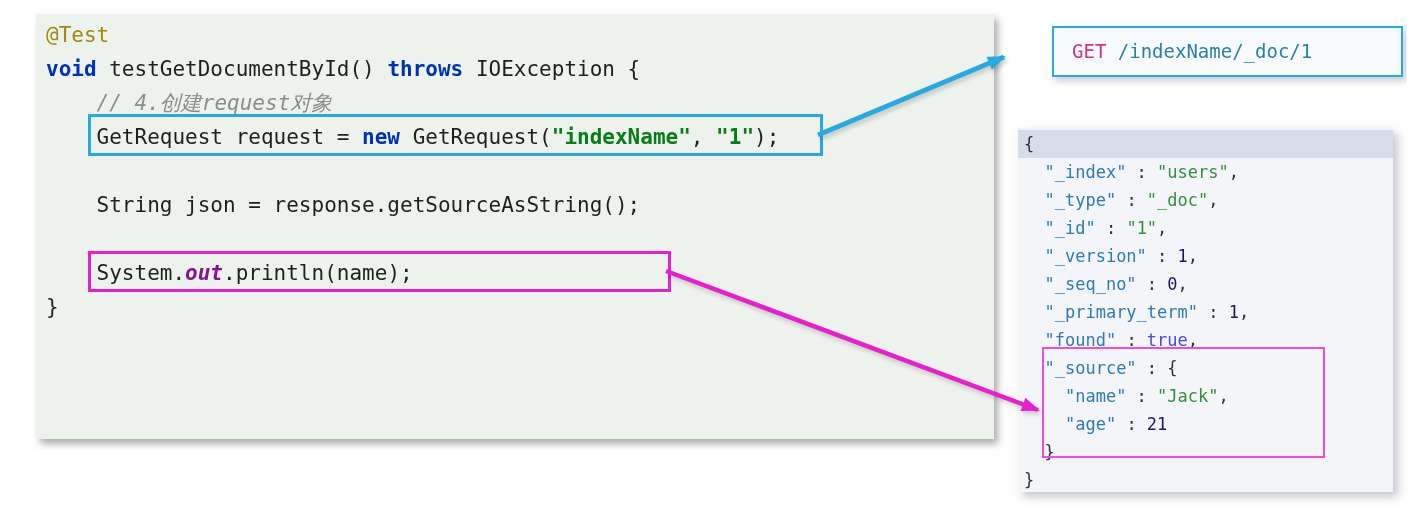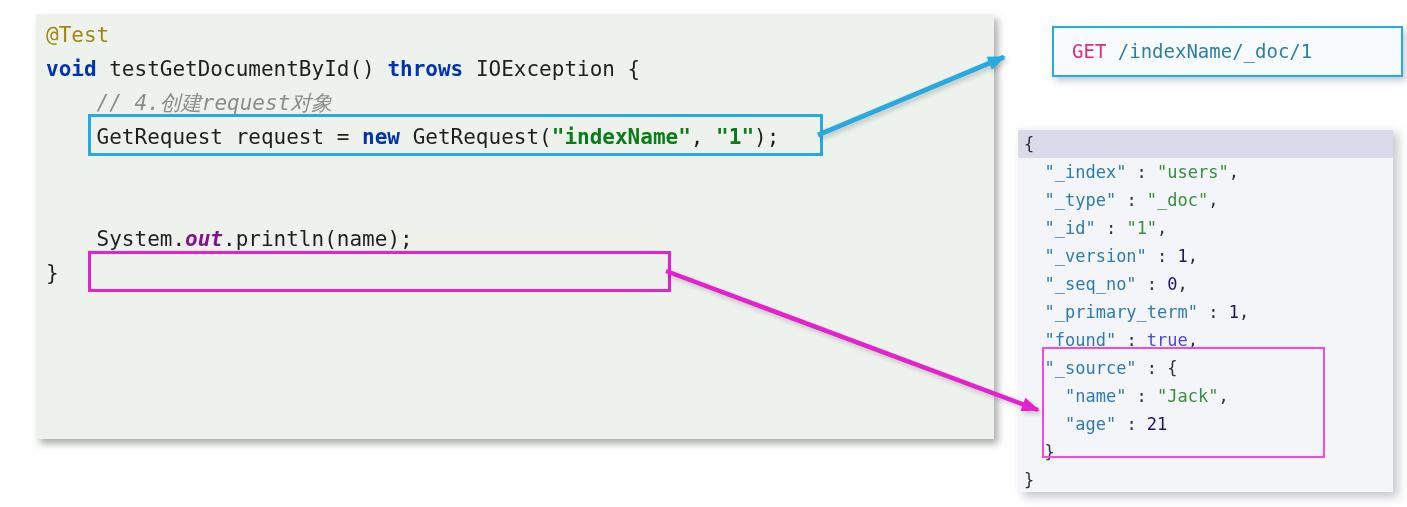--- a/index.html
+++ b/index.html
@@ -72,20 +72,21 @@
 
 <div class="canvas">
 
   <div class="code-panel">
     <div class="code-lines" id="code-lines">
         <div class="code-line"><span class="tok-annotation">@Test</span></div>
         <div class="code-line"><span class="tok-keyword">void</span><span class="tok-plain"> testGetDocumentById() </span><span class="tok-keyword">throws</span><span class="tok-plain"> IOException {</span></div>
         <div class="code-line"><span class="tok-plain">    </span><span class="tok-comment">// 4.创建request对象</span></div>
         <div class="code-line"><span class="tok-plain">    GetRequest request = </span><span class="tok-keyword">new</span><span class="tok-plain"> GetRequest(</span><span class="tok-string">"indexName"</span><span class="tok-plain">, </span><span class="tok-string">"1"</span><span class="tok-plain">);</span></div>
         <div class="code-line"><span class="tok-plain">    </span></div>
+        <div class="code-line"><span class="tok-plain">    String json = response.getSourceAsString();</span></div>
         <div class="code-line"><span class="tok-plain"></span></div>
         <div class="code-line"><span class="tok-plain">    System.</span><span class="tok-constant">out</span><span class="tok-plain">.println(name);</span></div>
         <div class="code-line"><span class="tok-plain">}</span></div>
       </div>
     <div class="hl-box hl-blue"></div>
     <div class="hl-box hl-magenta"></div>
   </div>
 
   <div class="get-box"><span class="tok-method">GET</span><span class="tok-path"> /indexName/_doc/1</span></div>
 

